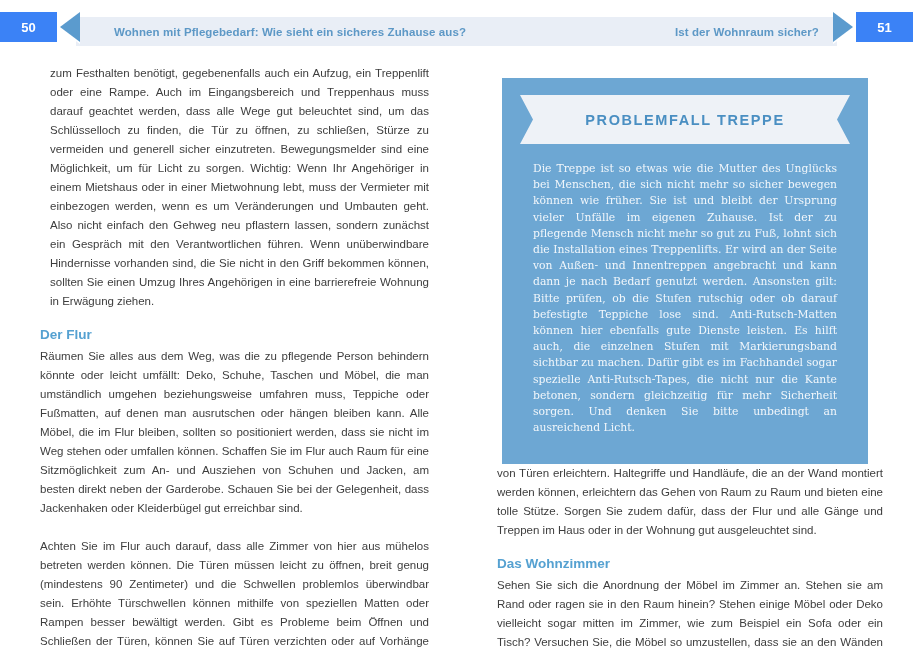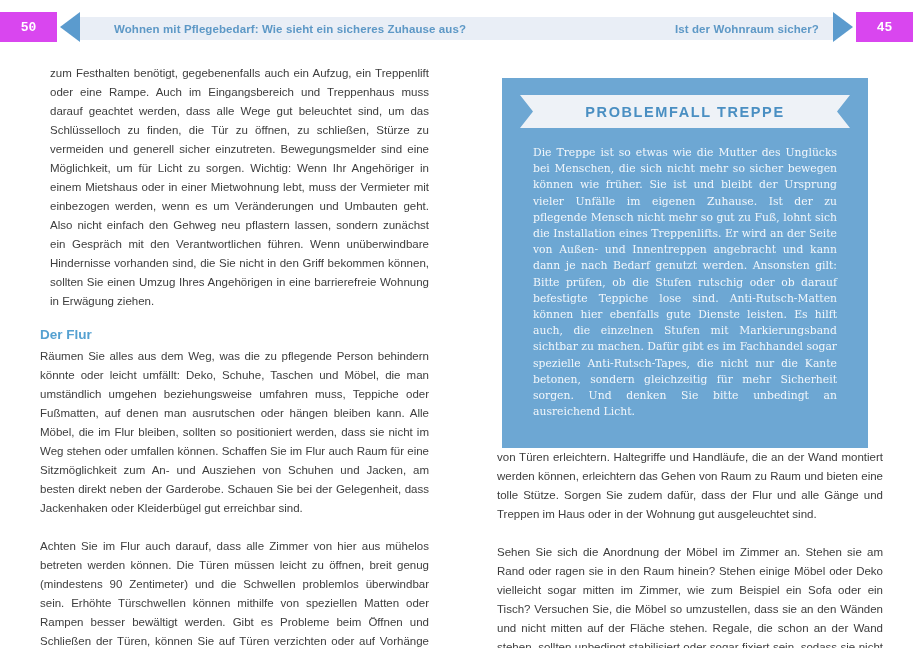--- a/index.html
+++ b/index.html
@@ -6,36 +6,35 @@
   body {
     width: 913px; height: 648px;
     background: #ffffff;
     font-family: "Liberation Sans", sans-serif;
     position: relative;
     overflow: hidden;
   }
 
   
   .header-bar {
-    position: absolute; left: 76px; right: 76px; top: 17px; height: 23px;
+    position: absolute; left: 76px; right: 76px; top: 17px; height: 29px;
     background: #e9eef6;
     display: flex; align-items: center; justify-content: space-between;
     padding: 0 18px 0 38px; box-sizing: border-box;
   }
   .header-title {
     color: #5d98c6; font-size: 11.5px; font-weight: 600; letter-spacing: 0.1px;
     white-space: nowrap;
   }
   .page-badge {
     position: absolute; top: 12px; height: 30px; width: 57px;
-    background: #d946ef; color: #ffffff;
+    background: #3b82f6; color: #ffffff;
     font-weight: bold; font-size: 13px;
     display: flex; align-items: center; justify-content: center;
     z-index: 3;
-    font-family: Liberation Mono, monospace;
   }
   .badge-left { left: 0; }
   .badge-right { right: 0; }
   .wedge { position: absolute; z-index: 2; }
   .wedge-blue { background: #5b9bce; top: 12px; height: 30px; width: 20px; z-index: 3; }
   .wedge-white { background: #ffffff; top: 10px; height: 34px; width: 24px; }
   .point-left  { clip-path: polygon(100% 0, 100% 100%, 0 50%); }
   .point-right { clip-path: polygon(0 0, 0 100%, 100% 50%); }
   .wedge-white.wl { left: 56px; }
   .wedge-blue.wl  { left: 60px; }
@@ -60,21 +59,21 @@
     margin: 16px 0 5px 0;
   }
 
   
   .infobox {
     margin: 19px 0 0 5px; width: 366px; box-sizing: border-box;
     background: #6da7d3;
     padding: 17px 18px 15px 18px;
   }
   .ribbon {
-    background: #eef2f7; height: 33px;
+    background: #eef2f7; height: 49px;
     clip-path: polygon(0 0, 100% 0, calc(100% - 13px) 50%, 100% 100%, 0 100%, 13px 50%);
     display: flex; align-items: center; justify-content: center;
     margin-bottom: 17px;
   }
   .ribbon-title {
     color: #4a8fc2; font-weight: bold; font-size: 14.5px; letter-spacing: 1.6px;
   }
   .infobox-text {
     margin: 13px; color: #f2f7fb;
     font-family: "DejaVu Serif", serif;
@@ -92,31 +91,32 @@
 <div class="wedge wedge-blue wl point-left"></div>
 
 <div class="header-bar">
   <span class="header-title">Wohnen mit Pflegebedarf: Wie sieht ein sicheres Zuhause aus?</span>
   <span class="header-title">Ist der Wohnraum sicher?</span>
 </div>
 
 <div class="wedge wedge-white wr point-right"></div>
 <div class="wedge wedge-blue wr point-right"></div>
 
-<div class="page-badge badge-right">45</div>
+<div class="page-badge badge-right">51</div>
 
 <div class="col col-left">
   <p class="body">zum Festhalten benötigt, gegebenenfalls auch ein Aufzug, ein Treppenlift oder eine Rampe. Auch im Eingangsbereich und Treppenhaus muss darauf geachtet werden, dass alle Wege gut beleuchtet sind, um das Schlüsselloch zu finden, die Tür zu öffnen, zu schließen, Stürze zu vermeiden und generell sicher einzutreten. Bewegungsmelder sind eine Möglichkeit, um für Licht zu sorgen. Wichtig: Wenn Ihr Angehöriger in einem Mietshaus oder in einer Mietwohnung lebt, muss der Vermieter mit einbezogen werden, wenn es um Veränderungen und Umbauten geht. Also nicht einfach den Gehweg neu pflastern lassen, sondern zunächst ein Gespräch mit den Verantwortlichen führen. Wenn unüberwindbare Hindernisse vorhanden sind, die Sie nicht in den Griff bekommen können, sollten Sie einen Umzug Ihres Angehörigen in eine barrierefreie Wohnung in Erwägung ziehen.</p>
   <h3 class="section-heading">Der Flur</h3>
   <p class="body">Räumen Sie alles aus dem Weg, was die zu pflegende Person behindern könnte oder leicht umfällt: Deko, Schuhe, Taschen und Möbel, die man umständlich umgehen beziehungsweise umfahren muss, Teppiche oder Fußmatten, auf denen man ausrutschen oder hängen bleiben kann. Alle Möbel, die im Flur bleiben, sollten so positioniert werden, dass sie nicht im Weg stehen oder umfallen können. Schaffen Sie im Flur auch Raum für eine Sitzmöglichkeit zum An- und Ausziehen von Schuhen und Jacken, am besten direkt neben der Garderobe. Schauen Sie bei der Gelegenheit, dass Jackenhaken oder Kleiderbügel gut erreichbar sind.</p>
   <p class="body">Achten Sie im Flur auch darauf, dass alle Zimmer von hier aus mühelos betreten werden können. Die Türen müssen leicht zu öffnen, breit genug (mindestens 90 Zentimeter) und die Schwellen problemlos überwindbar sein. Erhöhte Türschwellen können mithilfe von speziellen Matten oder Rampen besser bewältigt werden. Gibt es Probleme beim Öffnen und Schließen der Türen, können Sie auf Türen verzichten oder auf Vorhänge oder Schiebetüren umsatteln. Türgriffverlängerungen können das Öffnen und Schließen</p>
 </div>
 
 <div class="col col-right">
   <div class="infobox">
     <div class="ribbon">
       <span class="ribbon-title">PROBLEMFALL TREPPE</span>
     </div>
     <p class="infobox-text">Die Treppe ist so etwas wie die Mutter des Unglücks bei Menschen, die sich nicht mehr so sicher bewegen können wie früher. Sie ist und bleibt der Ursprung vieler Unfälle im eigenen Zuhause. Ist der zu pflegende Mensch nicht mehr so gut zu Fuß, lohnt sich die Installation eines Treppenlifts. Er wird an der Seite von Außen- und Innentreppen angebracht und kann dann je nach Bedarf genutzt werden. Ansonsten gilt: Bitte prüfen, ob die Stufen rutschig oder ob darauf befestigte Teppiche lose sind. Anti-Rutsch-Matten können hier ebenfalls gute Dienste leisten. Es hilft auch, die einzelnen Stufen mit Markierungsband sichtbar zu machen. Dafür gibt es im Fachhandel sogar spezielle Anti-Rutsch-Tapes, die nicht nur die Kante betonen, sondern gleichzeitig für mehr Sicherheit sorgen. Und denken Sie bitte unbedingt an ausreichend Licht.</p>
   </div>
   <p class="body">von Türen erleichtern. Haltegriffe und Handläufe, die an der Wand montiert werden können, erleichtern das Gehen von Raum zu Raum und bieten eine tolle Stütze. Sorgen Sie zudem dafür, dass der Flur und alle Gänge und Treppen im Haus oder in der Wohnung gut ausgeleuchtet sind.</p>
+  <h3 class="section-heading">Das Wohnzimmer</h3>
   <p class="body">Sehen Sie sich die Anordnung der Möbel im Zimmer an. Stehen sie am Rand oder ragen sie in den Raum hinein? Stehen einige Möbel oder Deko vielleicht sogar mitten im Zimmer, wie zum Beispiel ein Sofa oder ein Tisch? Versuchen Sie, die Möbel so umzustellen, dass sie an den Wänden und nicht mitten auf der Fläche stehen. Regale, die schon an der Wand stehen, sollten unbedingt stabilisiert oder sogar fixiert sein, sodass sie nicht umkippen können, zum Beispiel, wenn man sich daran festhält. Alles, was wackelt oder umkippen</p>
 </div>
 
 </body></html>

